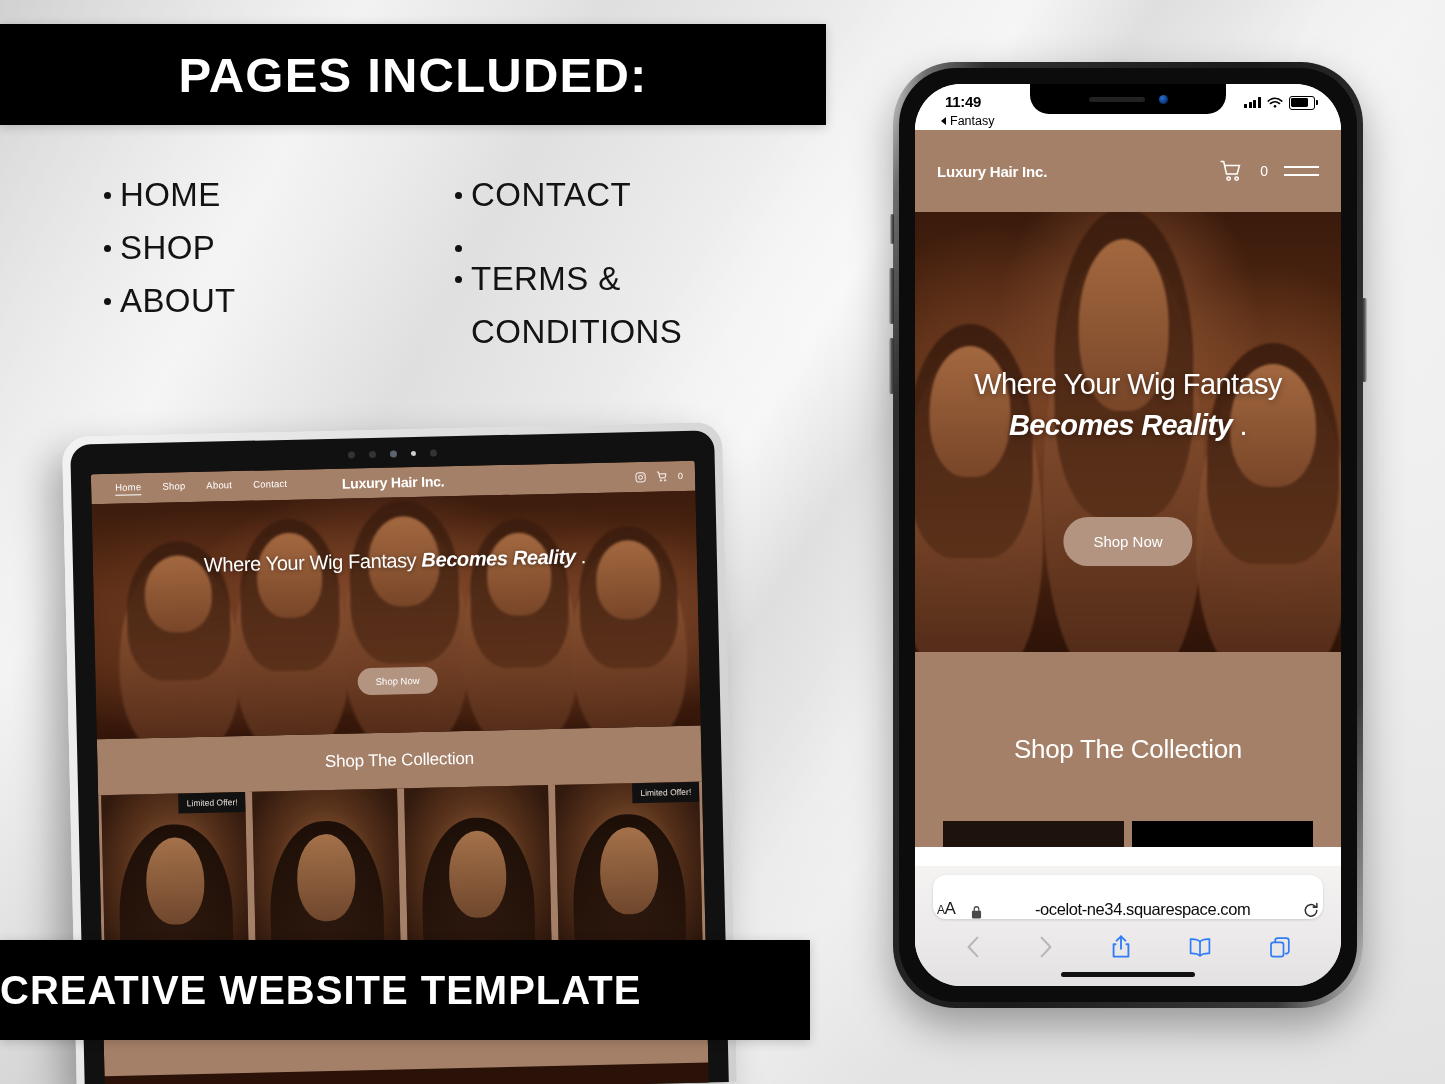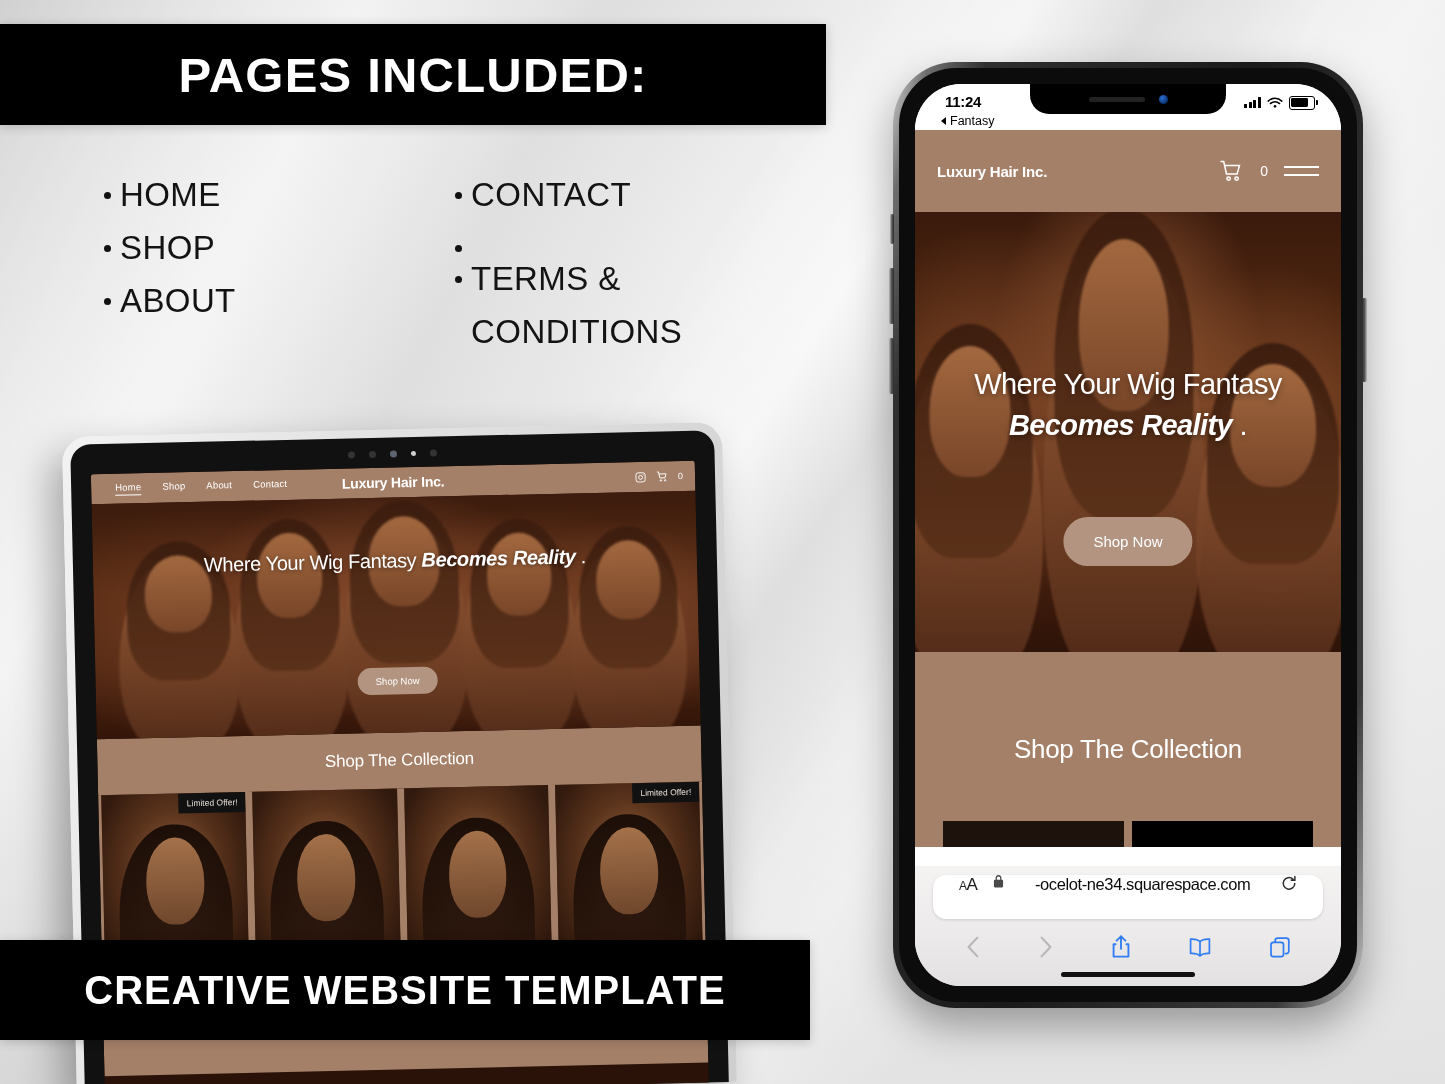--- a/index.html
+++ b/index.html
@@ -30,21 +30,21 @@
   
   .banner{
     position:absolute;background:#000;display:flex;align-items:center;
     box-shadow:0 2px 10px rgba(0,0,0,.18);
   }
   #banner-top{left:0;top:24px;width:826px;height:101px;justify-content:center;}
   #banner-top .t{
     color:#fff;font-weight:bold;font-size:49px;letter-spacing:1.2px;
     font-family:"Liberation Sans", sans-serif;
   }
-  #banner-bottom{left:0;top:940px;width:810px;height:100px;justify-content:center;}
+  #banner-bottom{left:0;top:940px;width:810px;height:100px;}
   #banner-bottom .t{
     color:#fff;font-weight:bold;font-size:40px;letter-spacing:1.0px;
   }
 
   
   #pages-list{
     position:absolute;left:104px;top:168px;width:710px;
     display:flex;gap:52px;
   }
   .pg-col{display:flex;flex-direction:column;}
@@ -285,22 +285,22 @@
   .p-strip i.b{background:#000;}
 
   
   .p-safari{
     position:absolute;left:0;right:0;bottom:0;height:120px;
     background:linear-gradient(180deg,#f4f3f2 0%,#eceaea 55%,#e3e1e1 100%);
     backdrop-filter:blur(6px);
   }
   .p-url{
     position:absolute;left:18px;right:18px;top:9px;height:44px;
-    background:#fff;border-radius:13px;display:flex;align-items:flex-start;
-    padding:0 26px;box-shadow:0 1px 3px rgba(0,0,0,.14);
+    background:#fff;border-radius:13px;display:flex;align-items:flex-end;
+    padding:0 4px;box-shadow:0 1px 3px rgba(0,0,0,.14);
   }
   .p-url .aa{font-size:14px;color:#1c1c1c;letter-spacing:-.5px;}
   .p-url .aa b{font-size:17px;font-weight:normal;}
   .p-url .lock{margin-left:16px;color:#4a4a4a;font-size:12px;}
   .p-url .txt{
     flex:1;text-align:center;font-size:16.5px;color:#0b0b0b;letter-spacing:-.4px;
     white-space:nowrap;overflow:hidden;
   }
   .p-url .rl{font-size:16px;color:#2d2d2d;}
   .p-tools{
@@ -474,21 +474,21 @@
   <div class="btn-side" id="btn-vdn"></div>
   <div class="btn-side" id="btn-pwr"></div>
   <div id="phone-mid">
     <div id="phone-screen">
 
       <div class="p-status">
         <div class="p-notch">
           <span class="spk"></span>
           <span class="cam"></span>
         </div>
-        <div class="p-time">11:24</div>
+        <div class="p-time">11:49</div>
         <div class="p-icons">
           <span class="sig">
               <i></i>
               <i></i>
               <i></i>
               <i></i>
             </span>
           <span>
             <svg width="16" height="12" viewBox="0 0 20 14" fill="none" stroke="#000" stroke-width="1.9" stroke-linecap="round">
               <path d="M1.5 4.6C4 2.3 6.9 1.2 10 1.2s6 1.1 8.5 3.4"></path>

